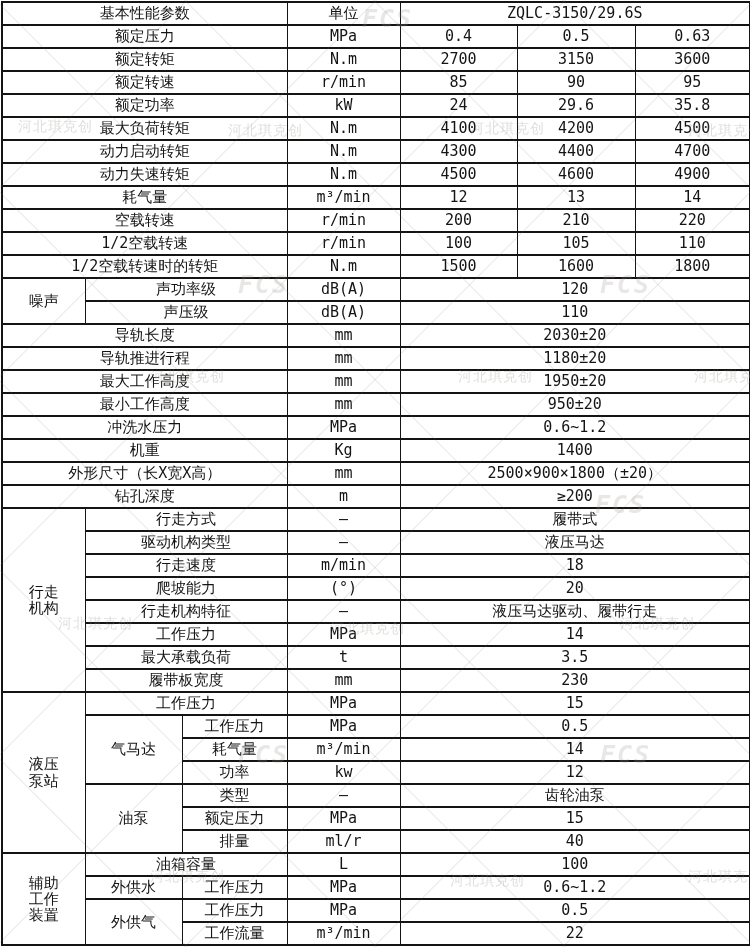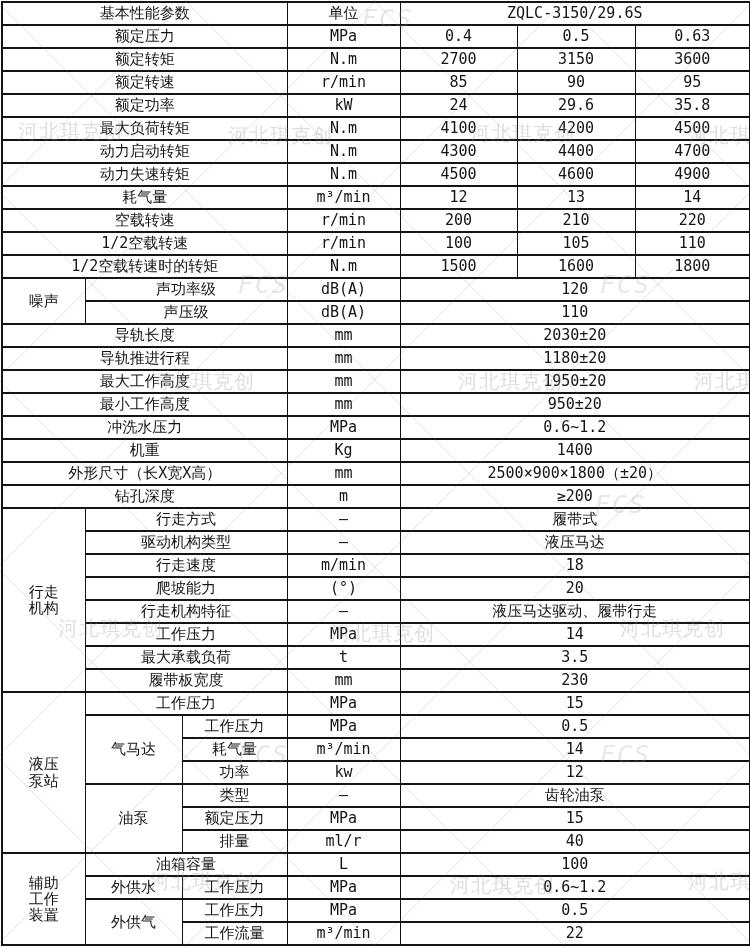--- a/index.html
+++ b/index.html
@@ -23,25 +23,25 @@
   td.k-hparam,td.k-hunit,td.k-hmodel{font-size:15px;}
   td.k-group,td.k-subgroup{font-size:15px;}
   
   .wm-layer{
     position:absolute;inset:0;z-index:5;pointer-events:none;
     background:
       repeating-linear-gradient(45deg,  transparent 0 132px, rgba(100,100,100,0.10) 132px 133.5px),
       repeating-linear-gradient(-45deg, transparent 0 132px, rgba(100,100,100,0.10) 132px 133.5px);
   }
   .wm-text{
-    position:absolute;font-size:20px;letter-spacing:1px;white-space:nowrap;
+    position:absolute;font-size:14px;letter-spacing:1px;white-space:nowrap;
     color:rgba(150,146,138,0.30);
   }
   .wm-logo{
-    position:absolute;font-size:25px;font-weight:normal;font-style:italic;letter-spacing:2px;
+    position:absolute;font-size:25px;font-weight:bold;font-style:italic;letter-spacing:2px;
     color:rgba(150,146,138,0.22);
   }
 </style>
 </head>
 <body>
 
 <div class="stage">
   <table class="spec">
     <colgroup>
         <col style="width: 83px;">

